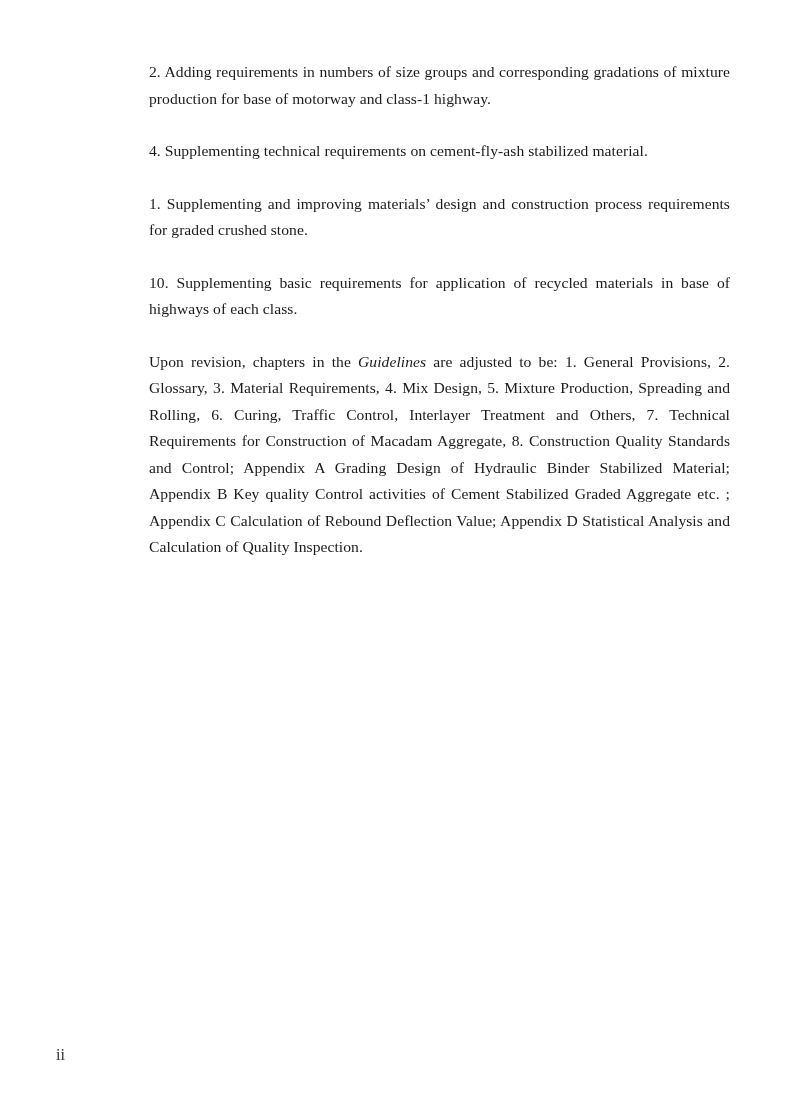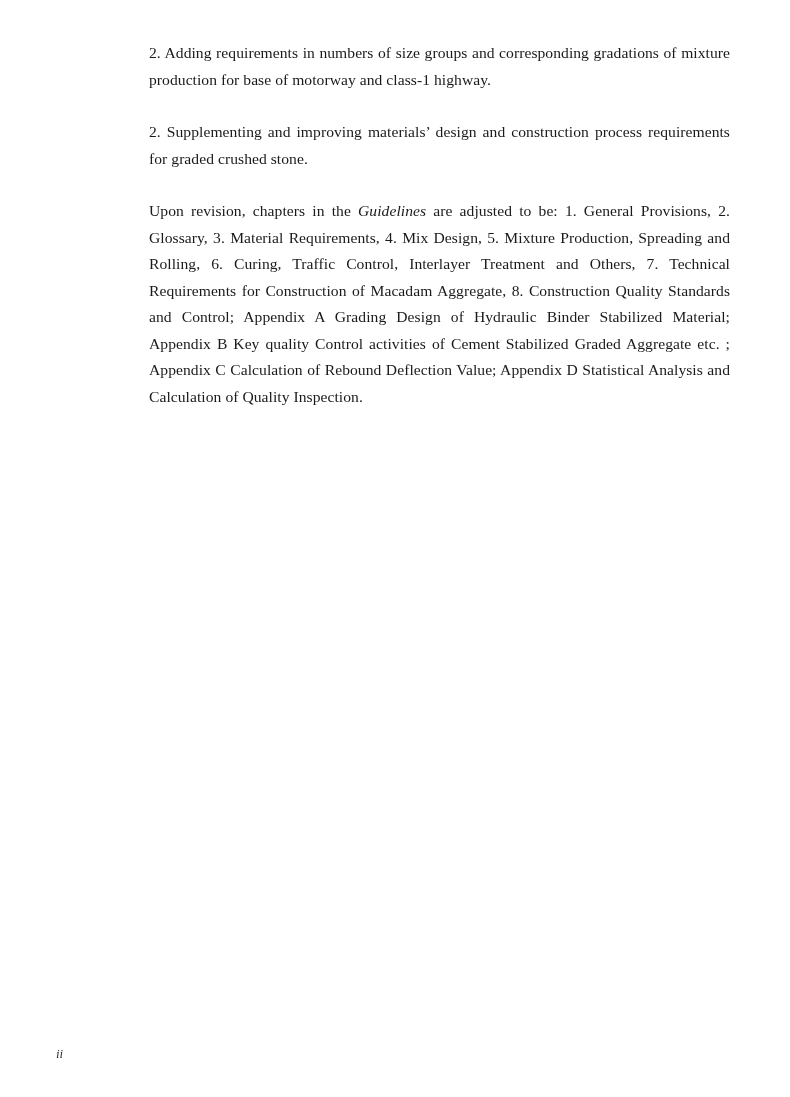--- a/index.html
+++ b/index.html
@@ -11,46 +11,47 @@
       width: 790px;
       height: 1097px;
       position: relative;
       overflow: hidden;
       font-family: "Liberation Serif", "DejaVu Serif", serif;
       color: #1a1a1a;
     }
     .page {
       position: absolute;
       left: 149px;
-      top: 40px;
+      top: 59px;
       width: 581px;
     }
     .para {
       font-size: 15.6px;
       line-height: 26.5px;
       text-align: justify;
       text-align-last: left;
       margin: 0 0 26px 0;
       letter-spacing: 0.05px;
     }
     .para em {
       font-style: italic;
     }
     .page-number {
       position: absolute;
       left: 56px;
       top: 1046px;
       font-family: "Liberation Serif", "DejaVu Serif", serif;
-      font-style: italic;
-      font-size: 13px;
+      font-size: 16px;
       color: #333;
     }
   </style>
 </head>
 <body>
 
 <div class="page">
   <p class="para">2. Adding requirements in numbers of size groups and corresponding gradations of mixture production for base of motorway and class-1 highway.</p>
-  <p class="para">2. Supplementing and improving materials’ design and construction process requirements for graded crushed stone.</p>
+  <p class="para">4. Supplementing technical requirements on cement-fly-ash stabilized material.</p>
+  <p class="para">1. Supplementing and improving materials’ design and construction process requirements for graded crushed stone.</p>
+  <p class="para">10. Supplementing basic requirements for application of recycled materials in base of highways of each class.</p>
   <p class="para"><span>Upon revision, chapters in the </span><em>Guidelines</em><span> are adjusted to be: 1. General Provisions, 2. Glossary, 3. Material Requirements, 4. Mix Design, 5. Mixture Production, Spreading and Rolling, 6. Curing, Traffic Control, Interlayer Treatment and Others, 7. Technical Requirements for Construction of Macadam Aggregate, 8. Construction Quality Standards and Control; Appendix A Grading Design of Hydraulic Binder Stabilized Material; Appendix B Key quality Control activities of Cement Stabilized Graded Aggregate etc. ; Appendix C Calculation of Rebound Deflection Value; Appendix D Statistical Analysis and Calculation of Quality Inspection.</span></p>
 </div>
 
 <div class="page-number">ii</div>
 
 </body></html>

